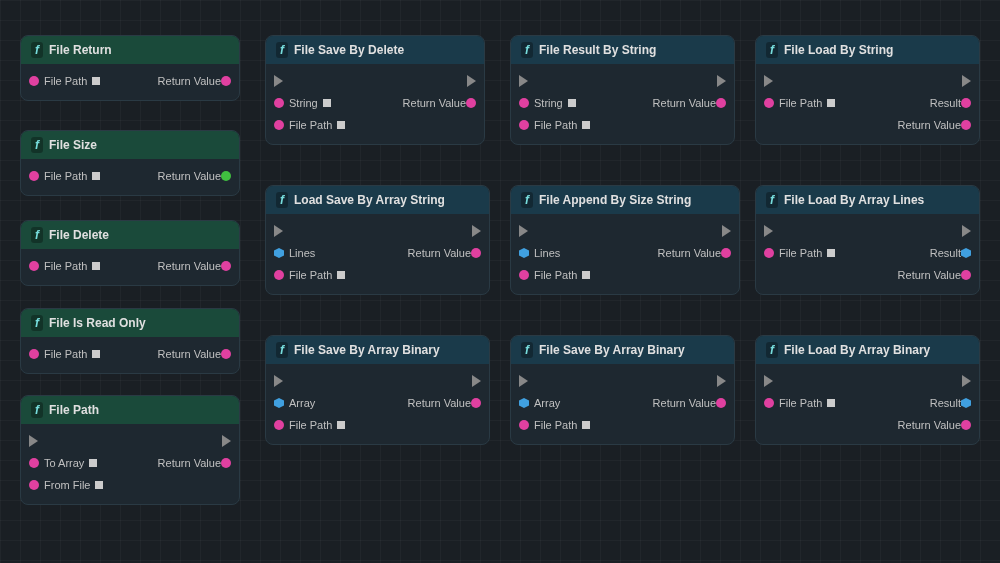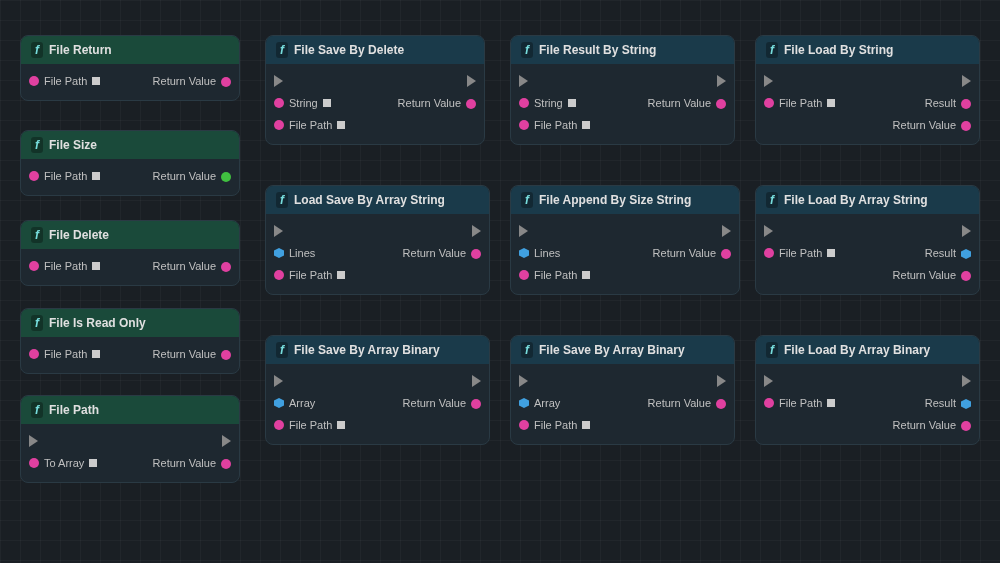--- a/index.html
+++ b/index.html
@@ -54,21 +54,21 @@
       justify-content: space-between;
       padding: 3px 8px;
       font-size: 11px;
       color: #c0c0c0;
       min-height: 22px;
     }
     .node-row.exec-row {
       padding: 2px 8px;
     }
     .port-left { display: flex; align-items: center; gap: 5px; }
-    .port-right { display: flex; align-items: flex-end; gap: 5px; }
+    .port-right { display: flex; align-items: center; }
 
     
     .pin-circle {
       width: 10px; height: 10px;
       border-radius: 50%;
       display: inline-block;
       flex-shrink: 0;
     }
     .pin-pink { background: #e040a0; }
     .pin-green { background: #40c040; }
@@ -187,20 +187,28 @@
           <span class="port-left">
             <span class="pin-circle pin-pink"></span>
             <span class="pin-label">To Array</span>
             <span class="pin-sq"></span>
           </span>
           <span class="port-right">
             <span class="pin-label">Return Value</span>
             <span class="pin-circle pin-pink"></span>
           </span>
         </div>
+        <div class="node-row">
+          <span class="port-left">
+            <span class="pin-circle pin-pink"></span>
+            <span class="pin-label">From File</span>
+            <span class="pin-sq"></span>
+          </span>
+          <span></span>
+        </div>
       </div>
     </div>
     <div class="node" style="left: 265px; top: 35px; width: 220px;">
       <div class="node-header teal">
         <span class="func-icon"><i>f</i></span>
         <span>File Save By Delete</span>
       </div>
       <div class="node-body">
         <div class="node-row exec-row">
       <span class="port-left">
@@ -432,21 +440,21 @@
           <span class="port-right">
             <span class="pin-label">Return Value</span>
             <span class="pin-circle pin-pink"></span>
           </span>
         </div>
       </div>
     </div>
     <div class="node" style="left: 755px; top: 185px; width: 225px;">
       <div class="node-header teal">
         <span class="func-icon"><i>f</i></span>
-        <span>File Load By Array String</span>
+        <span>File Load By Array Lines</span>
       </div>
       <div class="node-body">
         <div class="node-row exec-row">
       <span class="port-left">
         <span style="width:0;height:0;border-top:6px solid transparent;border-bottom:6px solid transparent;border-left:9px solid #888;display:inline-block;"></span>
       </span>
       <span class="port-right">
         <span style="width:0;height:0;border-top:6px solid transparent;border-bottom:6px solid transparent;border-left:9px solid #888;display:inline-block;"></span>
       </span>
     </div>

